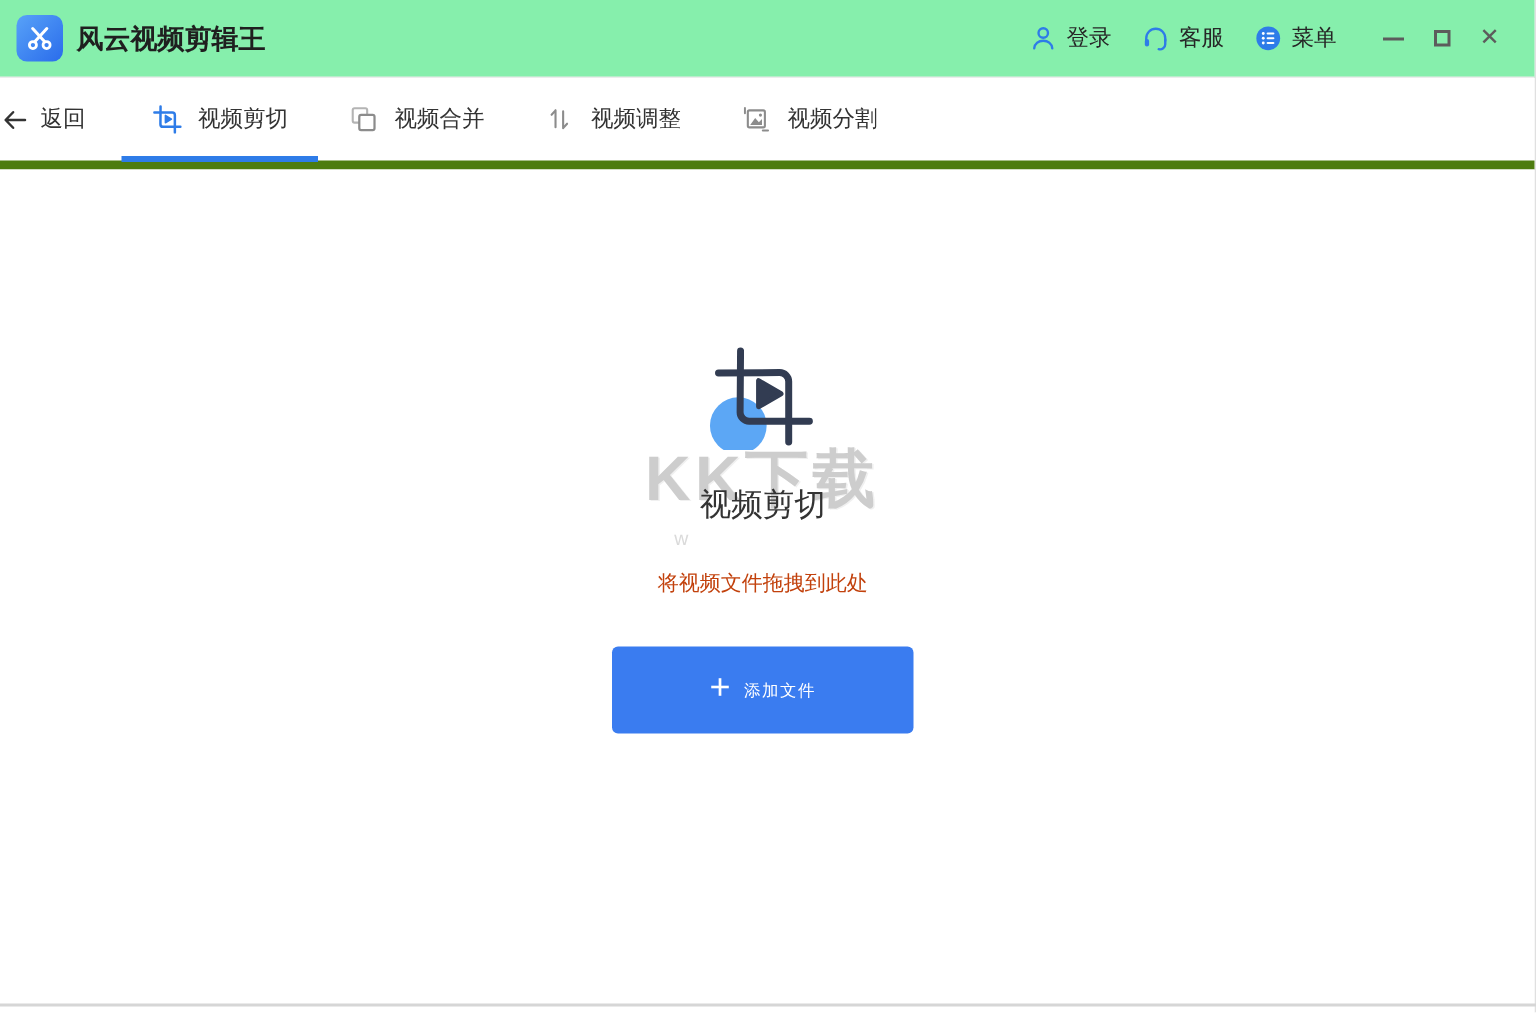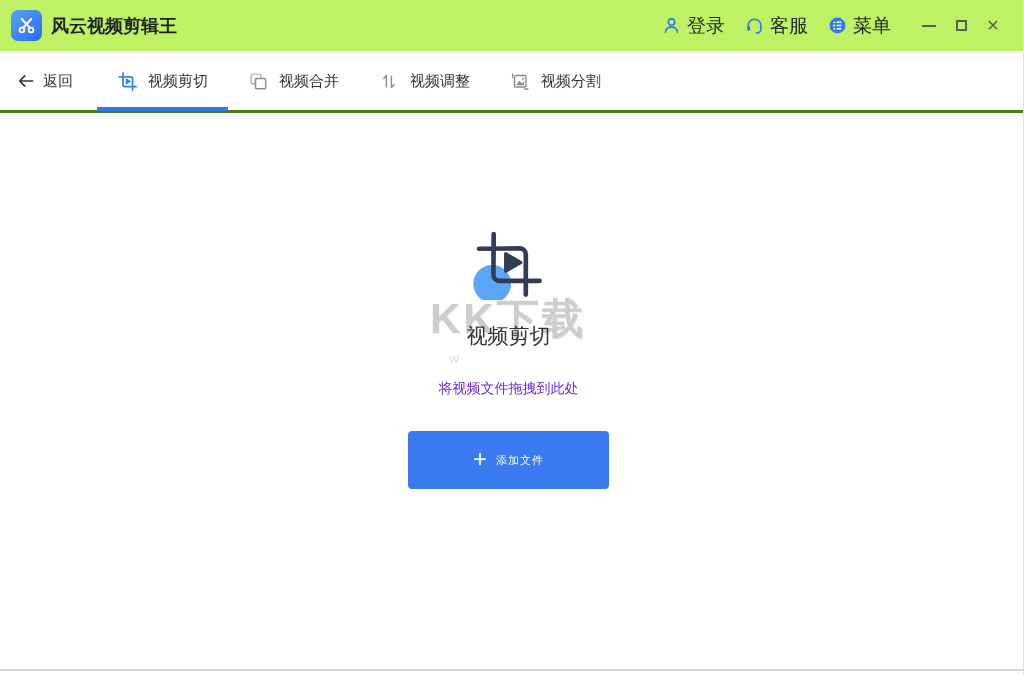--- a/index.html
+++ b/index.html
@@ -3,38 +3,38 @@
 <meta charset="utf-8">
 <style>
   * { margin:0; padding:0; box-sizing:border-box; }
   html,body { width:1024px; height:675px; overflow:hidden;
     font-family:"Liberation Sans","DejaVu Sans",sans-serif; background:#fff; }
   .window { position:relative; width:1024px; height:675px; background:#fff;
     border-right:1px solid #e0e0e0; }
 
   
   .titlebar { height:52px; display:flex; align-items:center;
-    padding:0 14px 0 11px; border-bottom:1px solid #ececec; background:#bef264; }
+    padding:0 14px 0 11px; border-bottom:1px solid #ececec; background:#86efac; }
   .app-icon { width:31px; height:31px; border-radius:7px;
     background:linear-gradient(135deg,#58a2f8 0%,#2a6ceb 100%);
     display:flex; align-items:center; justify-content:center; flex:0 0 auto; }
   .app-title { font-size:18px; font-weight:bold; color:#1f1f1f; margin-left:9px; }
   .titlebar-right { margin-left:auto; display:flex; align-items:center; }
   .tb-link { display:flex; align-items:center; margin-left:20px; cursor:pointer; }
-  .tb-link span.txt { font-size:19px; color:#262626; margin-left:6px; }
+  .tb-link span.txt { font-size:15px; color:#262626; margin-left:6px; }
   .win-controls { display:flex; align-items:center; margin-left:22px; }
   .win-btn { width:32px; height:30px; display:flex; align-items:center;
     justify-content:center; cursor:pointer; }
   .glyph-min { width:14px; height:2px; background:#5c5c5c; display:block; }
   .glyph-max { width:11px; height:11px; border:2px solid #5c5c5c; display:block; }
   .glyph-close { font-size:16px; color:#5c5c5c; line-height:1; }
 
   
   .navbar { height:61px; display:flex; align-items:stretch;
-    border-bottom:3px solid #4d7c0f; background:#fff; padding-left:16px; }
+    border-bottom:6px solid #4d7c0f; background:#fff; }
   .back-btn { display:flex; align-items:center; width:66px; cursor:pointer; }
   .back-btn .txt { font-size:15px; color:#333; margin-left:7px; }
   .tabs { display:flex; margin-left:15px; }
   .tab { position:relative; width:131px; display:flex; align-items:center;
     justify-content:center; cursor:pointer; }
   .tab .icon { display:flex; margin-right:10px; }
   .tab .label { font-size:15px; color:#333; white-space:nowrap; }
   .tab.active::after { content:""; position:absolute; left:0; right:0;
     bottom:-1px; height:4px; background:#2e7ce8; }
 
@@ -44,21 +44,21 @@
     flex-direction:column; align-items:center; }
   .drop-icon { margin-top:115px; width:72px; height:72px; position:relative; }
   .watermark { position:absolute; top:178px; left:50%;
     transform:translateX(-52%); font-size:42px; font-weight:bold;
     color:#c9c9c9; letter-spacing:3px; white-space:nowrap;
     text-shadow:1px 1px 0 #efefef; opacity:.92; z-index:1; }
   .watermark-sub { position:absolute; top:238px; left:50%;
     transform:translateX(-62px); font-size:13px; color:#dadada; z-index:1; }
   .drop-title { position:relative; z-index:2; margin-top:22px;
     font-size:21px; color:#333; }
-  .drop-subtitle { margin-top:30px; font-size:14px; color:#6d28d9; z-index:2; }
+  .drop-subtitle { margin-top:30px; font-size:14px; color:#c2410c; z-index:2; }
   .add-btn { margin-top:33px; width:201px; height:58px; border:none;
     border-radius:4px; background:#3a7cf0; color:#fff; display:flex;
     align-items:center; justify-content:center; cursor:pointer; z-index:2; }
   .add-btn .plus { font-size:24px; font-weight:300; margin-right:9px;
     line-height:1; position:relative; top:-1px; }
   .add-btn .lbl { font-size:11px; letter-spacing:1px; }
 
   .bottom-edge { position:absolute; left:0; top:669px; width:1024px;
     height:2px; background:#d6d6d6; }
 </style>

